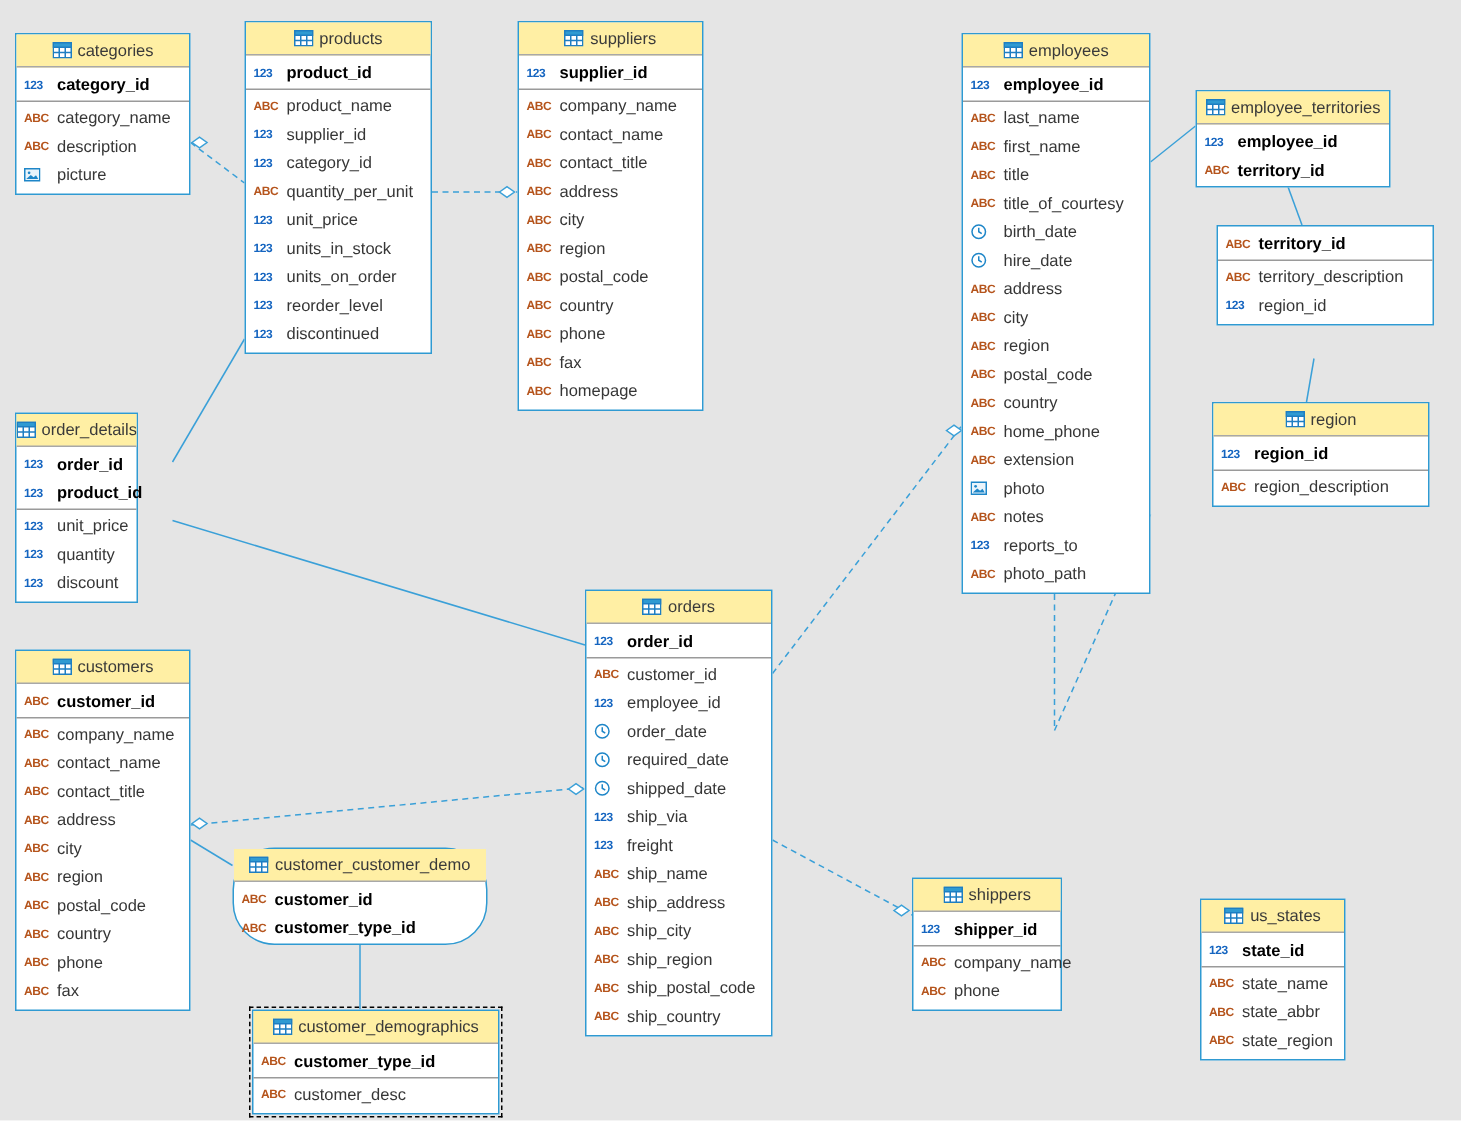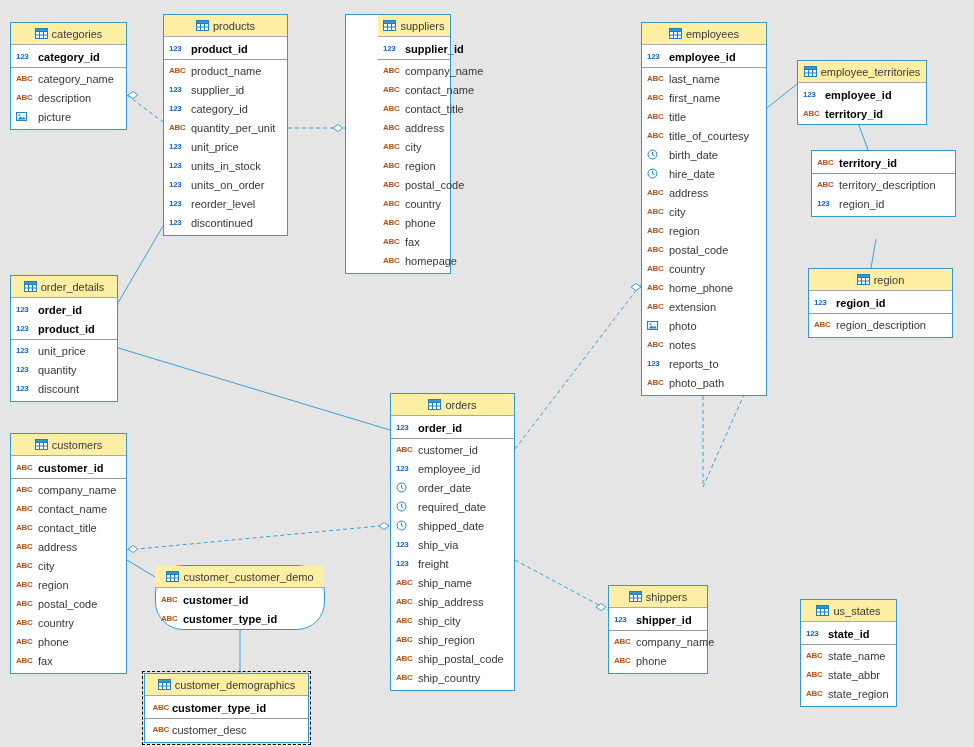--- a/index.html
+++ b/index.html
@@ -144,21 +144,21 @@
         <div class="crow">
           <span class="ic num">123</span>
           <span class="cname">reorder_level</span>
         </div>
         <div class="crow">
           <span class="ic num">123</span>
           <span class="cname">discontinued</span>
         </div>
       </div>
   </div>
-    <div class="table" style="left: 345px; top: 14px; width: 106px; padding-left: 32px;">
+    <div class="table" style="left: 345px; top: 14px; width: 124px;">
     <div class="hdr">
       <span class="tic">
           <svg width="13" height="11" viewBox="0 0 13 11">
             <rect x="0.5" y="0.5" width="12" height="10" fill="#fff" stroke="#1e7ec2"></rect>
             <rect x="0.5" y="0.5" width="12" height="3" fill="#2f9ad2" stroke="#1e7ec2"></rect>
             <line x1="4.5" y1="3.5" x2="4.5" y2="10.5" stroke="#1e7ec2"></line>
             <line x1="8.5" y1="3.5" x2="8.5" y2="10.5" stroke="#1e7ec2"></line>
             <line x1="0.5" y1="7" x2="12.5" y2="7" stroke="#1e7ec2"></line>
           </svg>
         </span>
@@ -385,21 +385,21 @@
           <span class="cname">region_id</span>
         </div>
       </div>
     <div class="nkrows">
         <div class="crow">
           <span class="ic text">ABC</span>
           <span class="cname">region_description</span>
         </div>
       </div>
   </div>
-    <div class="table" style="left: 10px; top: 275px; width: 108px;">
+    <div class="table" style="left: 10px; top: 275px; width: 82px;">
     <div class="hdr">
       <span class="tic">
           <svg width="13" height="11" viewBox="0 0 13 11">
             <rect x="0.5" y="0.5" width="12" height="10" fill="#fff" stroke="#1e7ec2"></rect>
             <rect x="0.5" y="0.5" width="12" height="3" fill="#2f9ad2" stroke="#1e7ec2"></rect>
             <line x1="4.5" y1="3.5" x2="4.5" y2="10.5" stroke="#1e7ec2"></line>
             <line x1="8.5" y1="3.5" x2="8.5" y2="10.5" stroke="#1e7ec2"></line>
             <line x1="0.5" y1="7" x2="12.5" y2="7" stroke="#1e7ec2"></line>
           </svg>
         </span>
@@ -599,21 +599,21 @@
           <span class="ic text">ABC</span>
           <span class="cname">customer_id</span>
         </div>
         <div class="crow pk">
           <span class="ic text">ABC</span>
           <span class="cname">customer_type_id</span>
         </div>
       </div>
 
   </div>
-    <div class="table selected" style="left: 144px; top: 673px; width: 165px; text-align: right;">
+    <div class="table selected" style="left: 168px; top: 673px; width: 165px;">
     <div class="hdr">
       <span class="tic">
           <svg width="13" height="11" viewBox="0 0 13 11">
             <rect x="0.5" y="0.5" width="12" height="10" fill="#fff" stroke="#1e7ec2"></rect>
             <rect x="0.5" y="0.5" width="12" height="3" fill="#2f9ad2" stroke="#1e7ec2"></rect>
             <line x1="4.5" y1="3.5" x2="4.5" y2="10.5" stroke="#1e7ec2"></line>
             <line x1="8.5" y1="3.5" x2="8.5" y2="10.5" stroke="#1e7ec2"></line>
             <line x1="0.5" y1="7" x2="12.5" y2="7" stroke="#1e7ec2"></line>
           </svg>
         </span>

